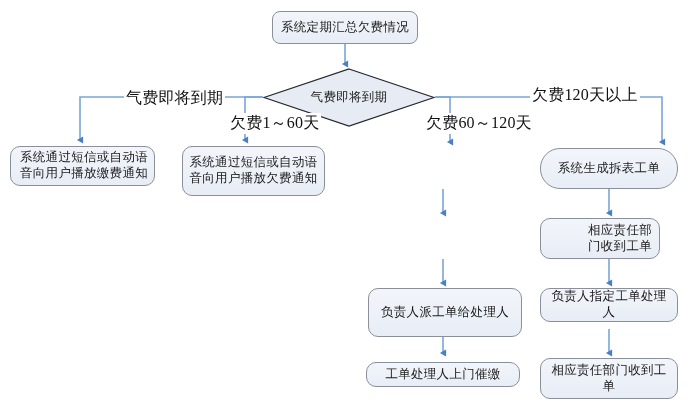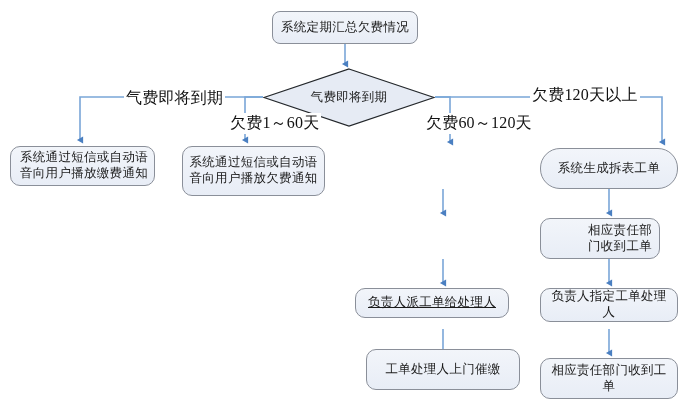--- a/index.html
+++ b/index.html
@@ -97,24 +97,24 @@
   <div class="edge-label" style="left:518px;top:85px;">欠费120天以上</div>
 
   <div class="node" style="left:10px;top:146px;width:145px;height:40px;text-align:right;">
     <span>系统通过短信或自动语音向用户播放缴费通知</span>
   </div>
 
   <div class="node" style="left:182px;top:146px;width:143px;height:50px;">
     <span>系统通过短信或自动语音向用户播放欠费通知</span>
   </div>
 
-  <div class="node" style="left:355px;top:288px;width:154px;height:30px;text-decoration:underline;">
+  <div class="node" style="left:368px;top:288px;width:154px;height:49px;">
     <span>负责人派工单给处理人</span>
   </div>
-  <div class="node" style="left:366px;top:349px;width:154px;height:41px;">
+  <div class="node" style="left:366px;top:362px;width:154px;height:25px;">
     <span>工单处理人上门催缴</span>
   </div>
 
   <div class="node" style="left:540px;top:148px;width:138px;height:41px;border-radius:20px;">
     <span>系统生成拆表工单</span>
   </div>
   <div class="node" style="left:540px;top:218px;width:120px;height:41px;padding-left:46px;">
     <span>相应责任部门收到工单</span>
   </div>
   <div class="node" style="left:540px;top:288px;width:138px;height:34px;">

